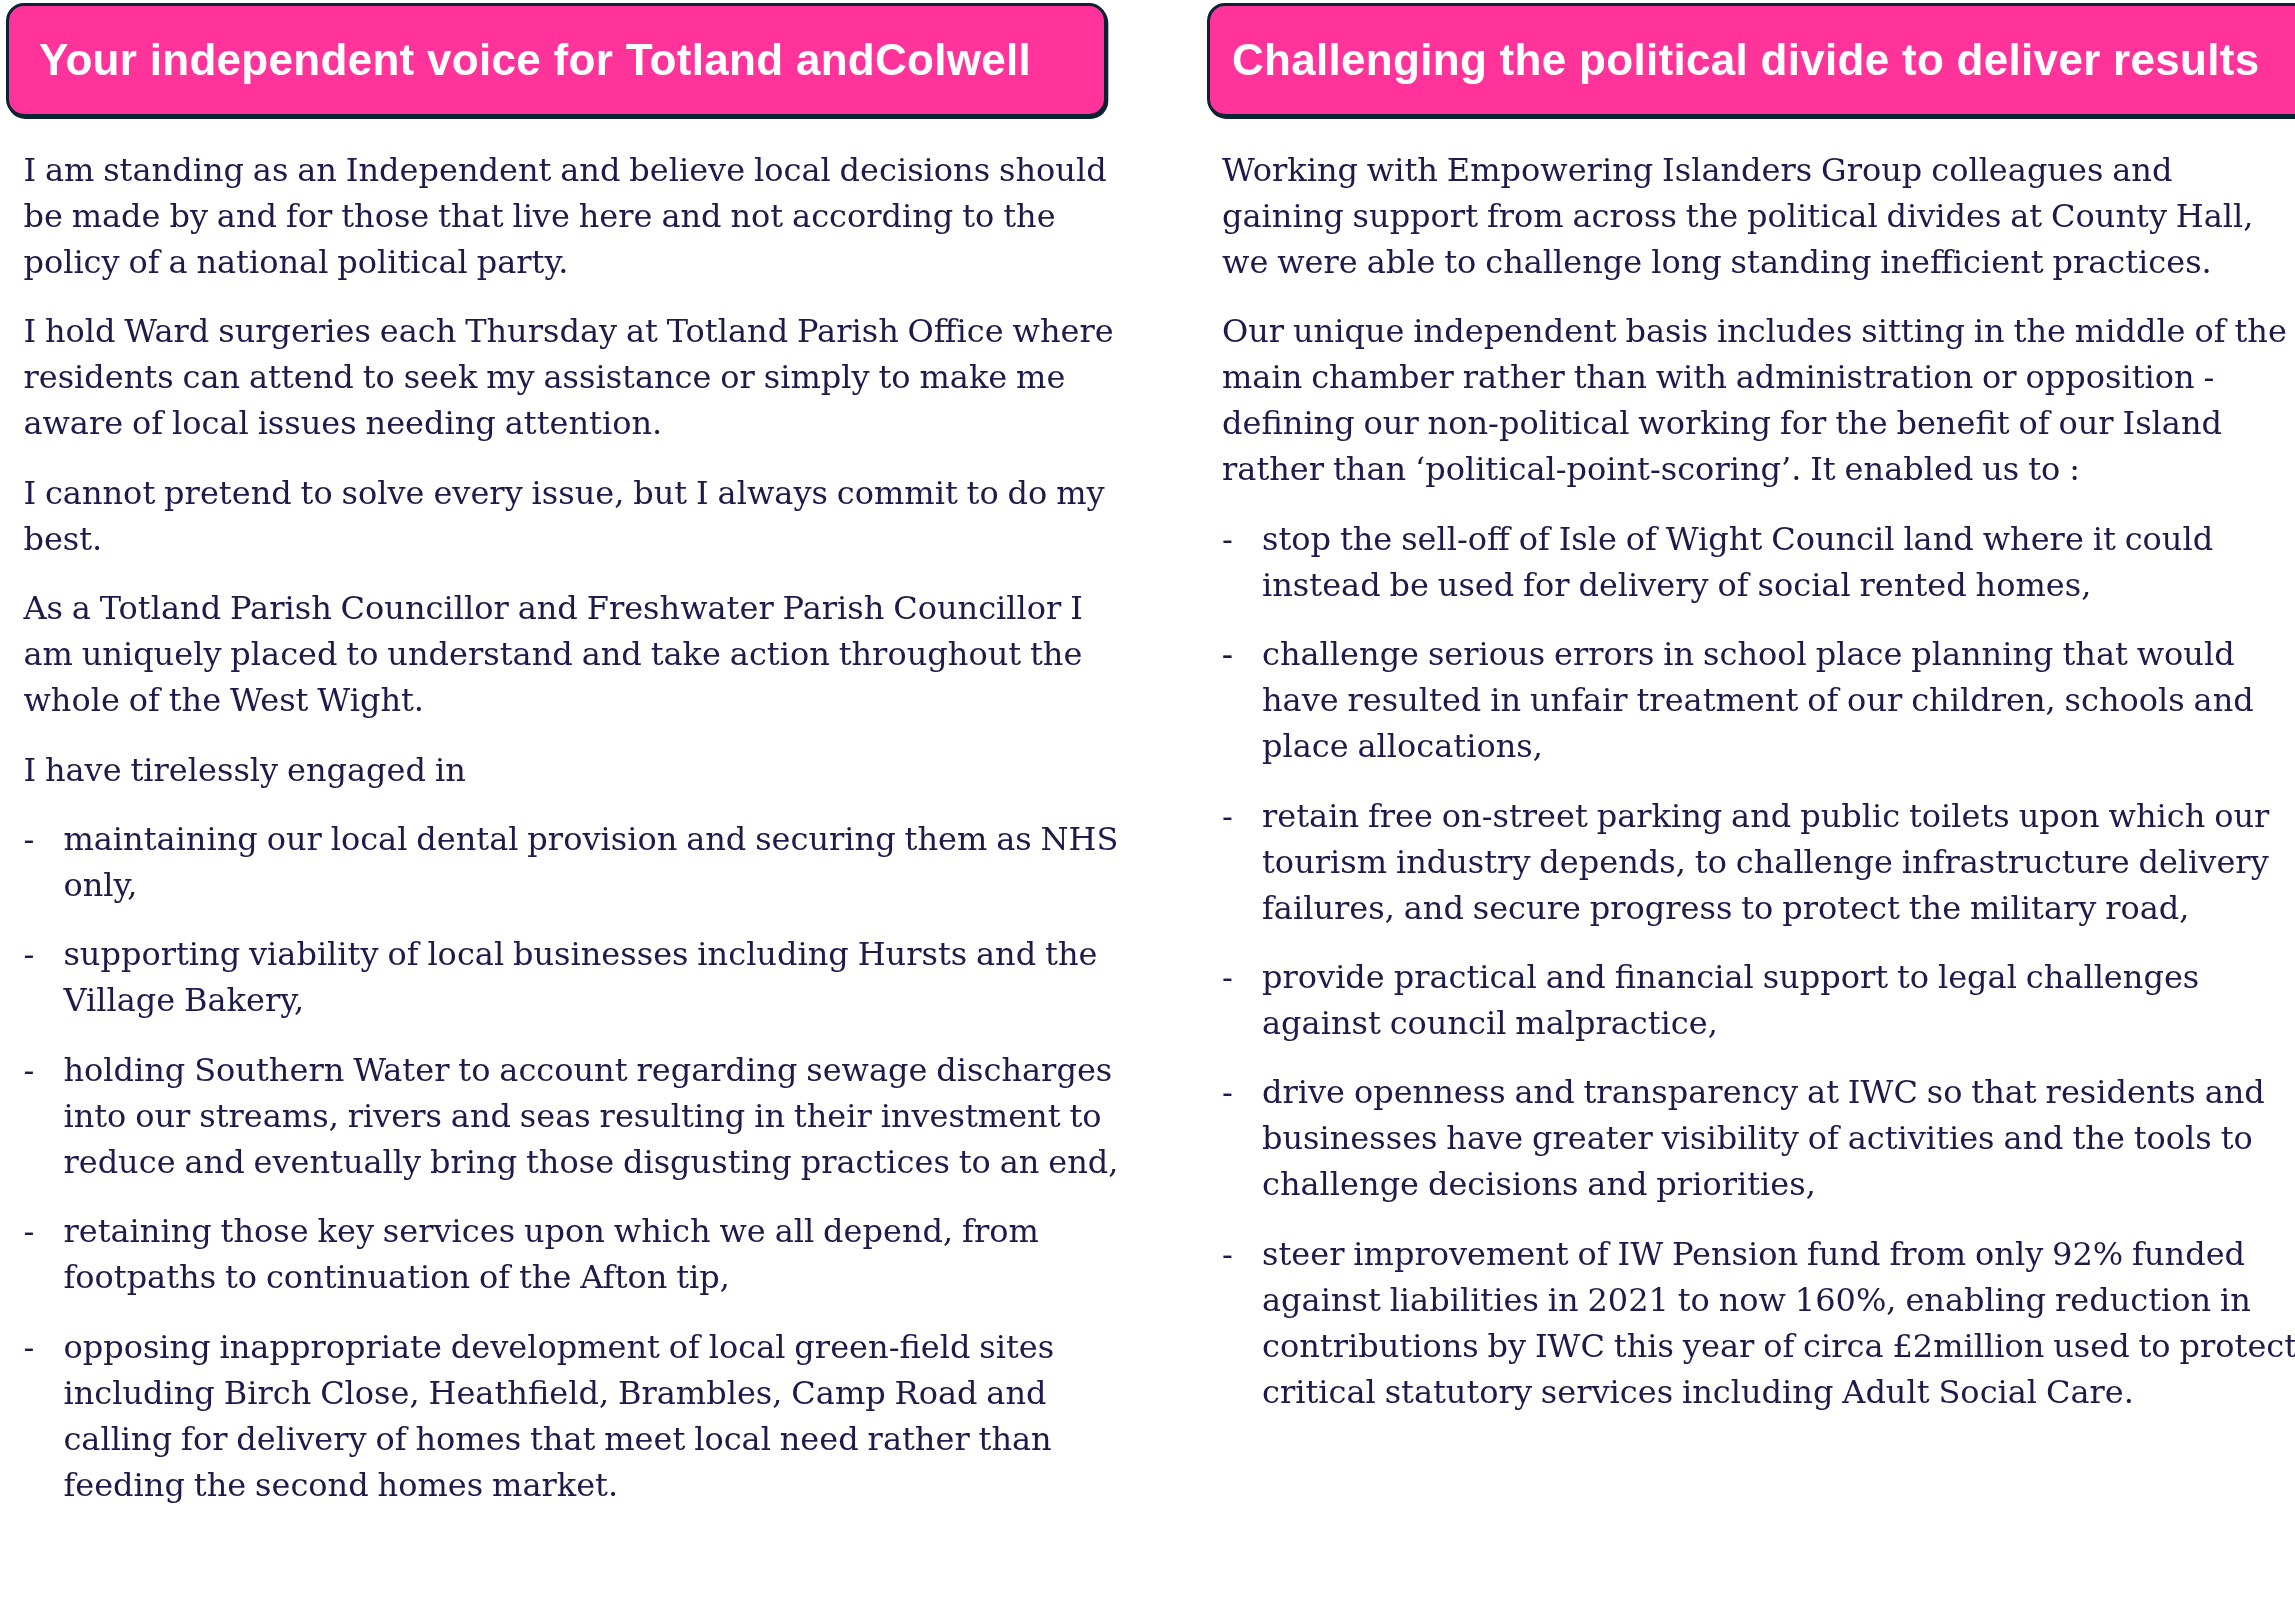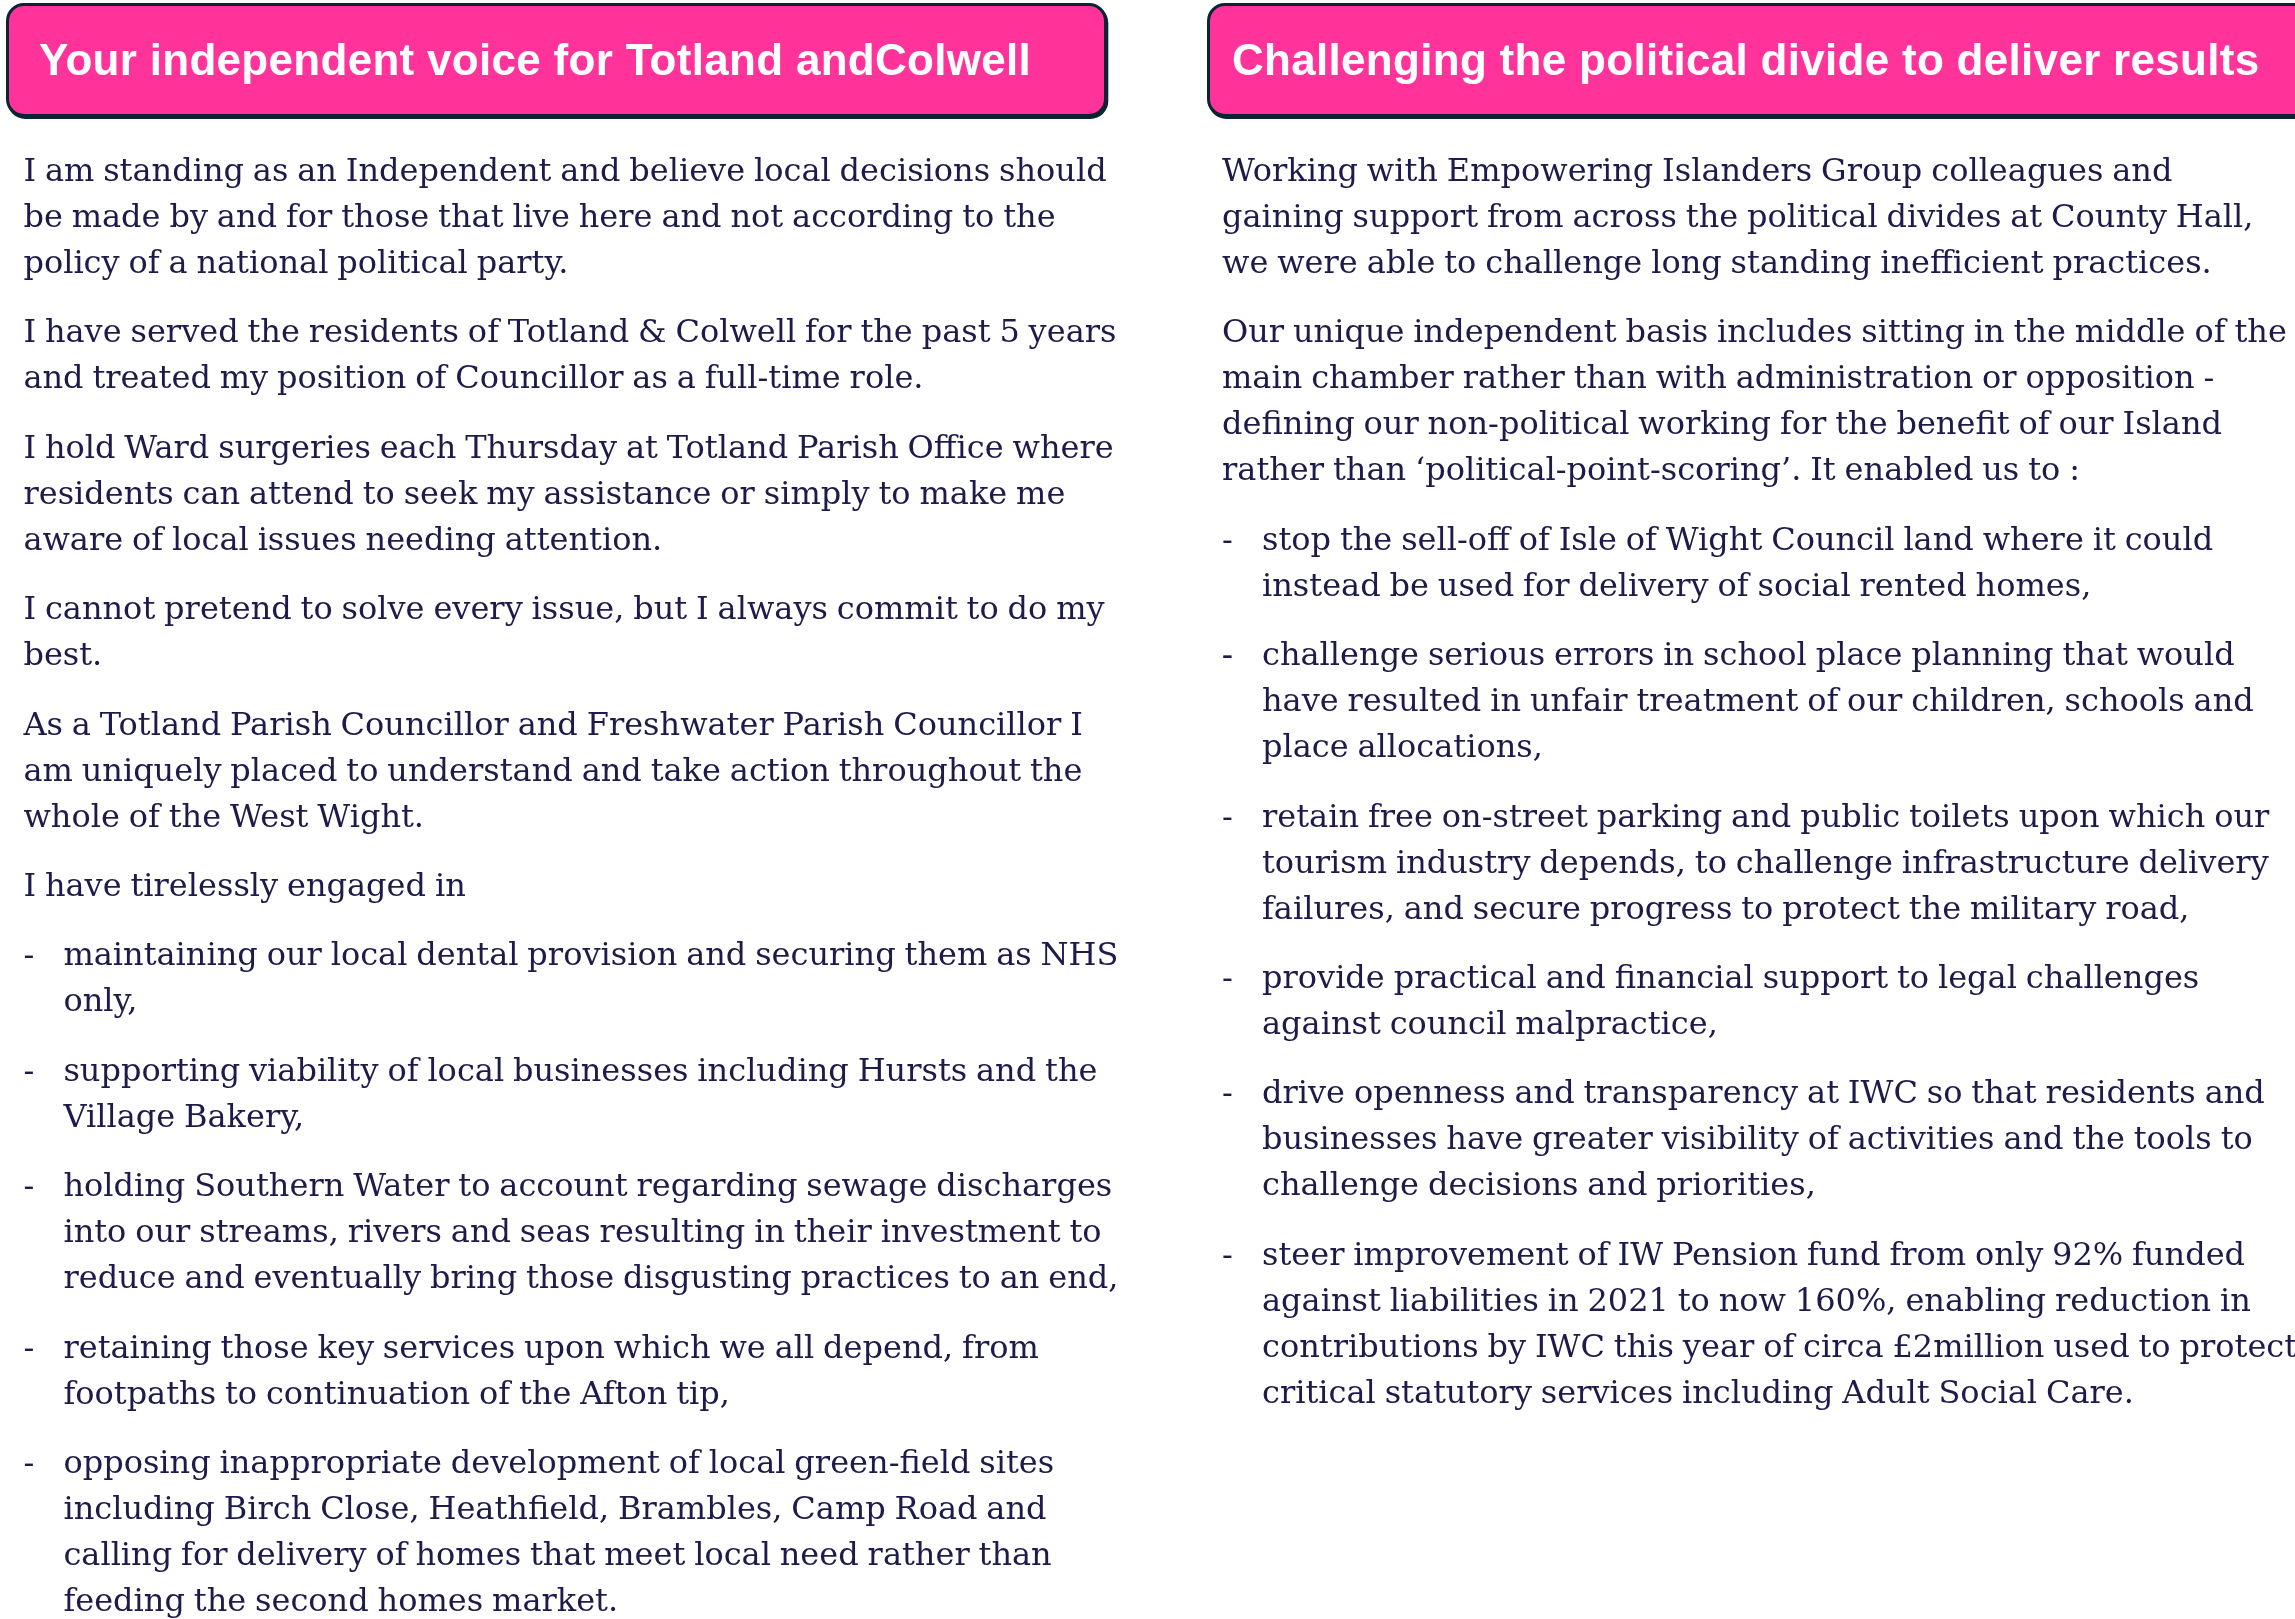--- a/index.html
+++ b/index.html
@@ -27,21 +27,20 @@
   </style>
 </head>
 <body>
 
 <div class="col col-left">
   <div class="header">
     <span>Your independent voice for Totland andColwell</span>
   </div>
   <div class="content">
     <p class="para">I am standing as an Independent and believe local decisions should be made by and for those that live here and not according to the policy of a national political party.</p>
-    <p class="para">I have served the residents of Totland &amp; Colwell for the past 5 years and treated my position of Councillor as a full-time role.</p>
     <p class="para">I hold Ward surgeries each Thursday at Totland Parish Office where residents can attend to seek my assistance or simply to make me aware of local issues needing attention.</p>
     <p class="para">I cannot pretend to solve every issue, but I always commit to do my best.</p>
     <p class="para">As a Totland Parish Councillor and Freshwater Parish Councillor I am uniquely placed to understand and take action throughout the whole of the West Wight.</p>
     <p class="para">I have tirelessly engaged in</p>
     <ul class="list">
       <li class="item"><span class="dash">-</span><span>maintaining our local dental provision and securing them as NHS only,</span></li>
       <li class="item"><span class="dash">-</span><span>supporting viability of local businesses including Hursts and the Village Bakery,</span></li>
       <li class="item"><span class="dash">-</span><span>holding Southern Water to account regarding sewage discharges into our streams, rivers and seas resulting in their investment to reduce and eventually bring those disgusting practices to an end,</span></li>
       <li class="item"><span class="dash">-</span><span>retaining those key services upon which we all depend, from footpaths to continuation of the Afton tip,</span></li>
       <li class="item"><span class="dash">-</span><span>opposing inappropriate development of local green-field sites including Birch Close, Heathfield, Brambles, Camp Road and calling for delivery of homes that meet local need rather than feeding the second homes market.</span></li>

